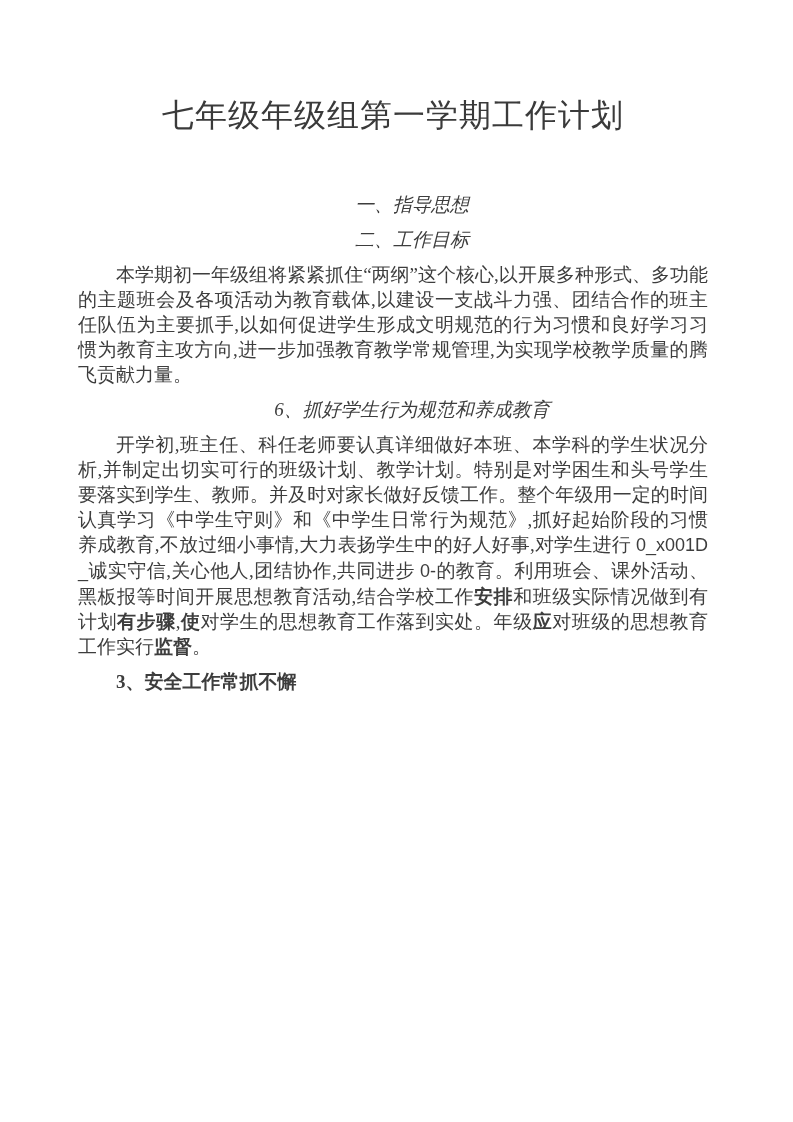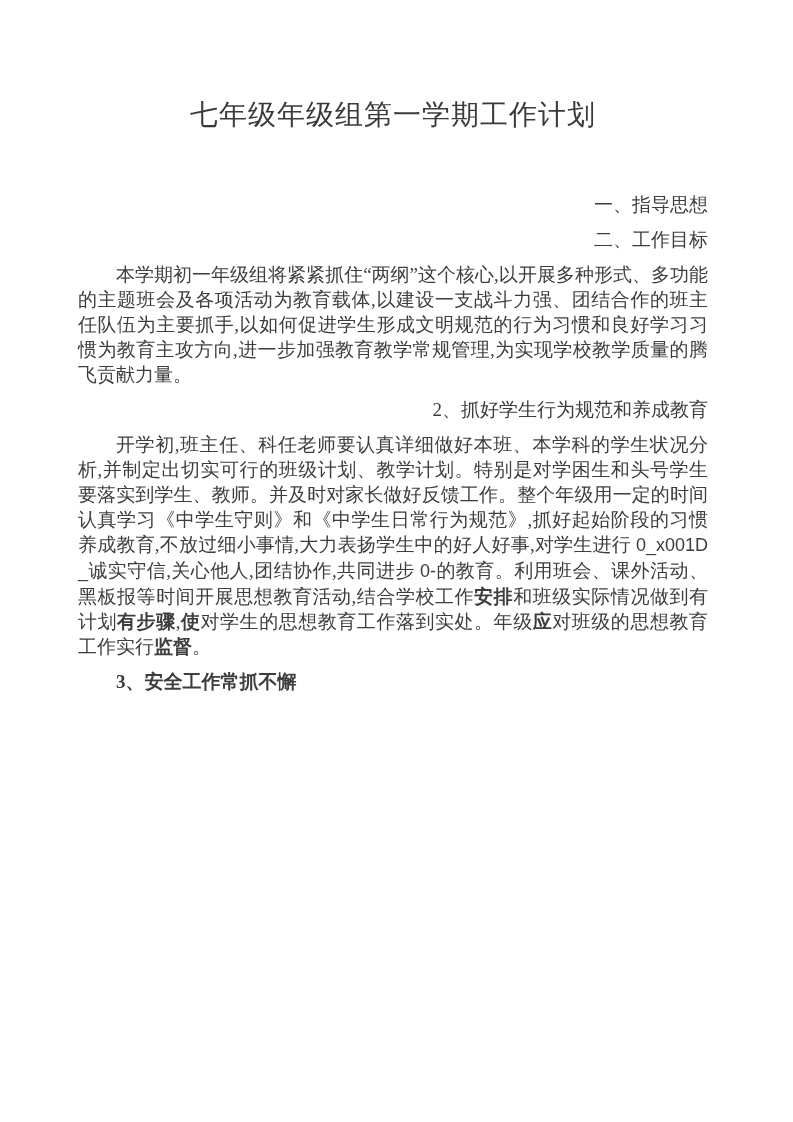--- a/index.html
+++ b/index.html
@@ -14,38 +14,39 @@
     margin: 0 auto;
     background: #ffffff;
     color: #3d3d3d;
     font-family: "Liberation Serif", "DejaVu Serif", serif;
     box-sizing: border-box;
     padding: 94px 85px 0 78px;
     overflow: hidden;
   }
   .doc-title {
     margin: 0 0 56px 0;
-    font-size: 28px;
+    font-size: 32px;
     line-height: 42px;
     font-weight: 500;
     text-align: center;
     letter-spacing: 1px;
     color: #3a3a3a;
   }
   .block {
     margin: 0 0 10px 0;
     font-size: 19px;
     line-height: 25px;
     text-indent: 2em;
     text-align: justify;
     text-justify: inter-ideograph;
     word-break: break-all;
   }
   .block.heading {
-    text-align: right;
+    text-align: center;
+    font-style: italic;
   }
   .block.heading-strong {
     font-weight: 600;
     text-align: left;
   }
   .run-latin {
     font-family: "Liberation Sans", "DejaVu Sans", sans-serif;
     font-size: 18px;
   }
   .run-alt {
@@ -54,17 +55,17 @@
 </style>
 </head>
 <body>
 
 <div class="page">
   <h1 class="doc-title">七年级年级组第一学期工作计划</h1>
   <div>
       <p class="block heading"><span>一、指导思想</span></p>
       <p class="block heading"><span>二、工作目标</span></p>
       <p class="block paragraph"><span>本学期初一年级组将紧紧抓住“两纲”这个核心,以开展多种形式、多功能的主题班会及各项活动为教育载体,以建设一支战斗力强、团结合作的班主任队伍为主要抓手,以如何促进学生形成文明规范的行为习惯和良好学习习惯为教育主攻方向,进一步加强教育教学常规管理,为实现学校教学质量的腾飞贡献力量。</span></p>
-      <p class="block heading"><span>2、抓好学生行为规范和养成教育</span></p>
+      <p class="block heading"><span>6、抓好学生行为规范和养成教育</span></p>
       <p class="block paragraph"><span>开学初,班主任、科任老师要认真详细做好本班、本学科的学生状况分析,并制定出切实可行的班级计划、教学计划。特别是对学困生和头号学生要落实到学生、教师。并及时对家长做好反馈工作。整个年级用一定的时间认真学习《中学生守则》和《中学生日常行为规范》,抓好起始阶段的习惯养成教育,不放过细小事情,大力表扬学生中的好人好事,对学生进行 </span><span class="run-latin">0_x001D_</span><span>诚实守信,关心他人,团结协作,共同进步 </span><span class="run-latin">0-</span><span>的教育。利用班会、课外活动、黑板报等时间开展思想教育活动,结合学校工作</span><span class="run-alt">安排</span><span>和班级实际情况做到有计划</span><span class="run-alt">有步骤</span><span>,</span><span class="run-alt">使</span><span>对学生的思想教育工作落到实处。年级</span><span class="run-alt">应</span><span>对班级的思想教育工作实行</span><span class="run-alt">监督</span><span>。</span></p>
       <p class="block heading-strong"><span>3、安全工作常抓不懈</span></p>
     </div>
 </div>
 
 </body></html>

